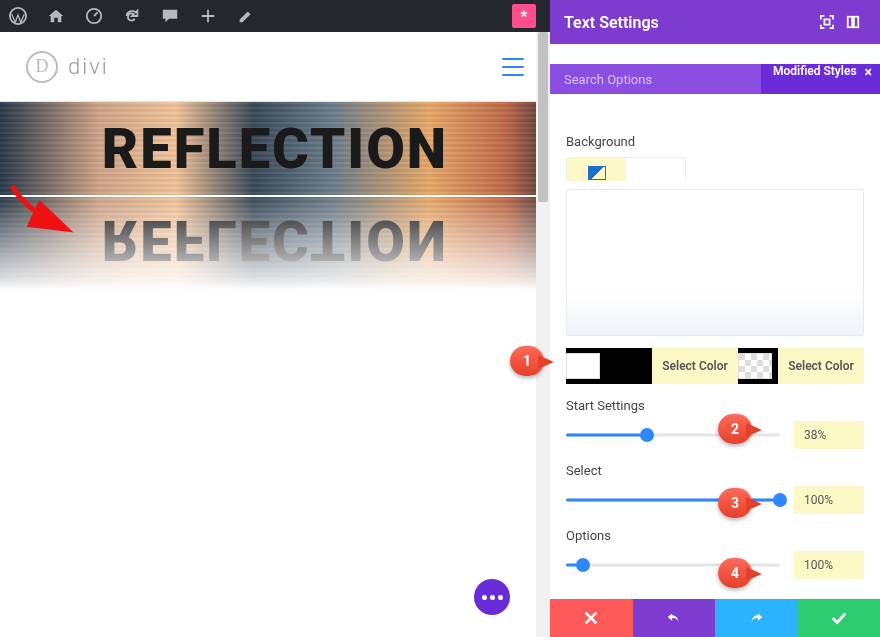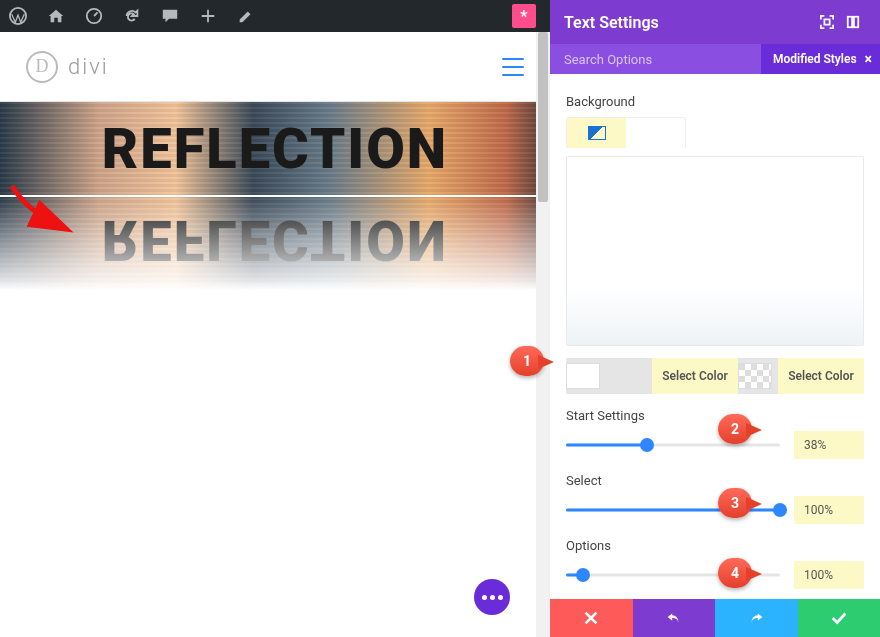--- a/index.html
+++ b/index.html
@@ -1,19 +1,19 @@
 <!DOCTYPE html>
 <html><head>
 <meta charset="utf-8">
 <style>
   * { box-sizing: border-box; margin: 0; padding: 0; font-family: -apple-system, BlinkMacSystemFont, "Segoe UI", Roboto, sans-serif; }
   html, body { width: 880px; height: 637px; overflow: hidden; background: #fff; }
   .app { display: flex; width: 880px; height: 637px; }
   .left { width: 550px; height: 637px; position: relative; display: flex; flex-direction: column; }
-  .right { width: 330px; height: 637px; background: #fff; display: flex; flex-direction: column; }
+  .right { width: 330px; height: 637px; background: #fff; display: flex; flex-direction: column; gap: 20px; }
 
   
   .adminbar { height: 32px; background: #23282d; display: flex; align-items: center; padding: 0 8px; gap: 18px; }
   .adminbar .spacer { flex: 1; }
   .adminbar .ab-icon { width: 20px; height: 20px; display: flex; align-items: center; justify-content: center; color: #b4b9be; }
   .adminbar .ab-icon svg { width: 18px; height: 18px; fill: #b4b9be; }
   .pinkbox { width: 24px; height: 24px; background: #ff4c8b; color: #fff; display: flex; align-items: center; justify-content: center; font-size: 16px; font-weight: 700; border-radius: 2px; margin-right:6px;}
 
   
   .siteheader { height: 70px; border-bottom: 1px solid #e5e5e5; display: flex; align-items: center; padding: 0 26px; }
@@ -47,26 +47,26 @@
   .vscroll{position:absolute;top:32px;right:0;bottom:0;width:14px;background:#f1f1f1;}
   .vthumb{position:absolute;left:2px;right:2px;top:0;height:170px;background:#c1c1c1;border-radius:2px;}
 
   
   .panel-header{height:44px;background:#7e3bd0;color:#fff;display:flex;align-items:center;padding:0 14px;font-weight:600;font-size:16px;}
   .panel-header .sp{flex:1;}
   .ph-icon{width:26px;height:26px;display:flex;align-items:center;justify-content:center;}
   .ph-icon svg{width:14px;height:14px;stroke:#fff;fill:none;stroke-width:2;}
   .subbar{height:30px;background:#8a4fe0;display:flex;align-items:stretch;}
   .subbar .search{flex:1;display:flex;align-items:center;padding:0 14px;color:#d7c3f8;font-size:13px;}
-  .subbar .filter{background:#6a2bd9;color:#fff;font-weight:600;font-size:12px;display:flex;align-items:center;padding:0 8px 0 12px;gap:8px;}
+  .subbar .filter{background:#6a2bd9;color:#fff;font-weight:600;font-size:12px;display:flex;padding:0 8px 0 12px;gap:8px;}
   .subbar .filter .x{font-size:14px;font-weight:700;}
 
   .panel-body{flex:1;overflow:hidden;padding:14px 16px 0 16px;display:flex;flex-direction:column;gap:8px;}
   .label{font-size:13px;color:#444;margin-top:6px;}
-  .hl{background:#e5e5e5;}
+  .hl{background:#000000;}
   .bg-tabs{display:flex;border:1px solid #eee;border-bottom:none;width:120px;border-radius:3px 3px 0 0;overflow:hidden;}
   .bg-tab{flex:1;height:30px;display:flex;align-items:center;justify-content:center;}
   .bg-tab.active{background:#fdf9c6;}
   .grad-icon{width:18px;height:14px;border:1px solid #1b6fd0;position:relative;overflow:hidden;}
   .grad-icon::before{content:"";position:absolute;inset:0;background:linear-gradient(135deg,#1b6fd0 0 50%,transparent 50% 100%);}
   .bigprev{height:190px;border:1px solid #eaeaea;border-radius:2px;background:linear-gradient(180deg,#fff 0%,#fff 70%,#eef3f6 100%);margin-bottom:4px;}
   .select-row{display:flex;gap:0;}
   .select-row .cell{flex:1;display:flex;align-items:center;height:36px;}
   .select-row .btn{flex:1;height:36px;background:#fdf9c6;display:flex;align-items:center;justify-content:center;font-size:12px;color:#555;font-weight:600;}
   .swatch{width:34px;height:26px;margin-right:6px;border:1px solid #ddd;background:repeating-conic-gradient(#ddd 0 25%,#fff 0 50%) 0/12px 12px;}

